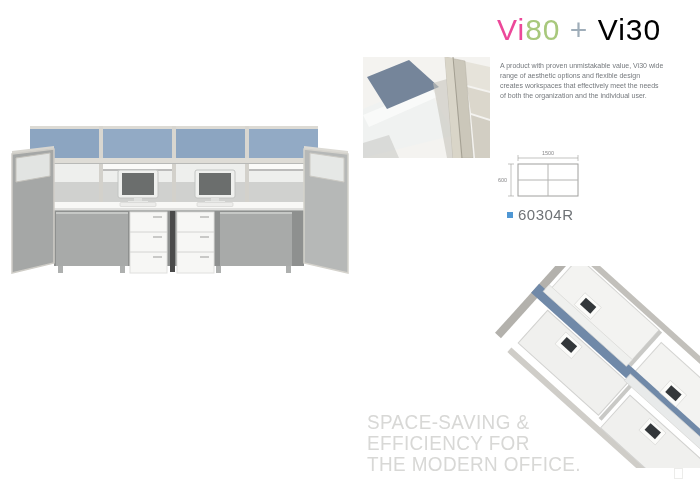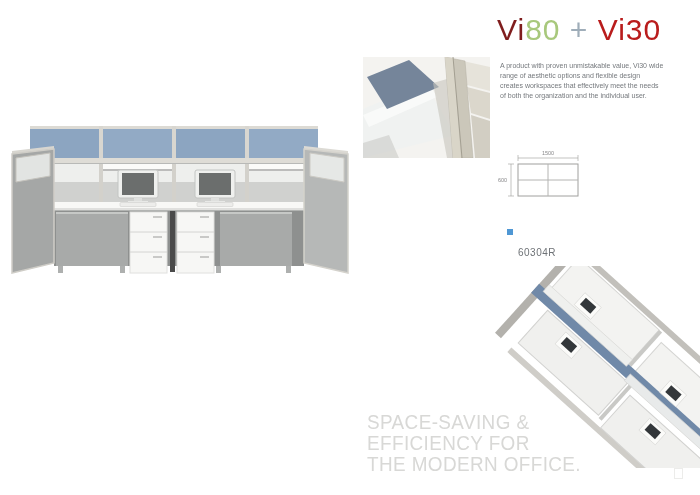--- a/index.html
+++ b/index.html
@@ -6,36 +6,36 @@
   .page{
     position:relative;width:700px;height:495px;background:#ffffff;
     overflow:hidden;font-family:"Liberation Sans",sans-serif;
     box-shadow:0 0 4px rgba(0,0,0,.15);
   }
   
   .title{
     position:absolute;left:497px;top:13px;
     font-size:30px;font-weight:300;letter-spacing:1px;white-space:nowrap;
   }
-  .title .t-vi60a{color:#7f1d1d;}
+  .title .t-vi60a{color:#ec4899;}
   .title .t-vi60b{color:#a8c87c;}
   .title .t-plus{color:#9fadb9;}
-  .title .t-vi30{color:#b91c1c;}
+  .title .t-vi30{color:#000000;}
   .desc{
     position:absolute;left:500px;top:61px;width:164px;
     font-size:7px;line-height:1.42;color:#75797d;
   }
   .code-row{
     position:absolute;left:507px;top:206px;display:flex;align-items:center;gap:5px;
   }
   .code-row .bullet{
     width:6px;height:6px;background:#4f97d4;display:inline-block;
   }
   .code-row .code{
-    font-size:10px;color:#6e7276;letter-spacing:.5px;margin-top:41px;
+    font-size:15px;color:#6e7276;letter-spacing:.5px;
   }
   .tagline{
     position:absolute;left:367px;top:412px;
     font-size:19.5px;line-height:1.08;letter-spacing:.4px;
     color:#d8d8d6;font-weight:300;
     transform:scale(.97,1);transform-origin:left top;white-space:nowrap;
   }
   
   .main-photo{position:absolute;left:8px;top:118px;width:344px;height:162px;}
   .detail-photo{position:absolute;left:363px;top:57px;width:127px;height:101px;}

